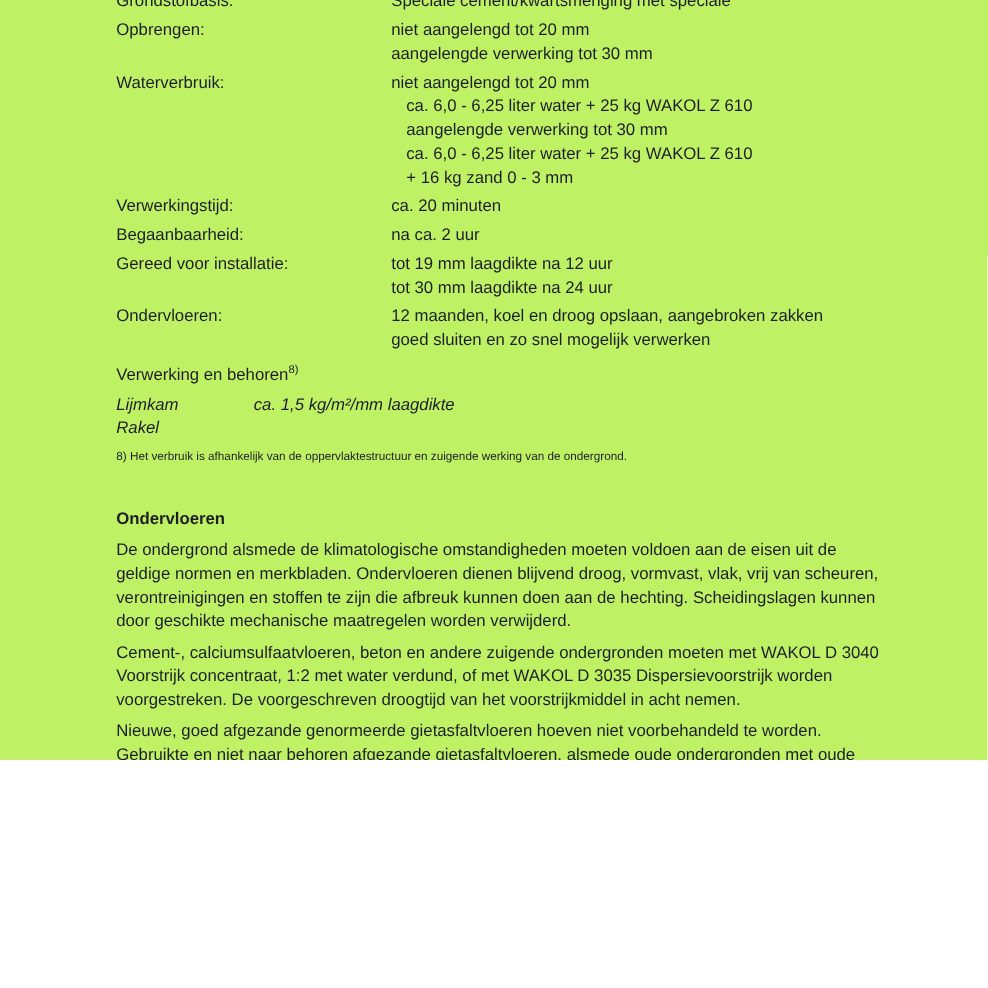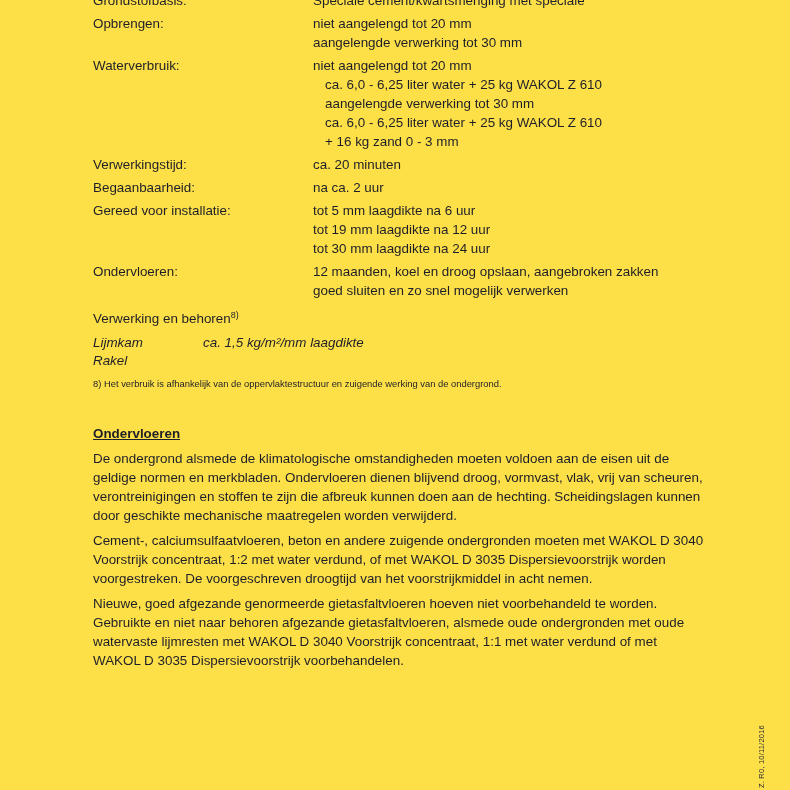--- a/index.html
+++ b/index.html
@@ -2,39 +2,39 @@
 <html><head>
 <meta charset="utf-8">
 <style>
   * { margin: 0; padding: 0; box-sizing: border-box; }
   html, body { width: 790px; height: 790px; background: #ffffff; overflow: hidden; }
   body {
     font-family: "Liberation Sans", "DejaVu Sans", sans-serif;
     font-size: 13.4px;
     color: #1e1e29;
   }
-  .page { position: relative; width: 790px; height: 790px; overflow: hidden; background: #fde047; }
+  .page { position: relative; width: 790px; height: 608px; overflow: hidden; background: #bef264; }
   .content { position: absolute; left: 93px; top: -9px; width: 615px; }
 
   .spec-row { display: flex; margin-bottom: 4px; }
   .spec-label { width: 220px; flex: 0 0 220px; line-height: 19px; }
   .spec-values { flex: 1; }
   .spec-line { line-height: 19px; }
   .spec-line.indent { padding-left: 12px; }
 
   .usage-title { margin-top: 9px; line-height: 19px; }
   .usage-title sup { font-size: 9px; vertical-align: super; line-height: 0; }
 
   .tools { margin-top: 6px; font-style: italic; }
   .tool-row { display: flex; line-height: 18px; }
   .tool-name { width: 110px; flex: 0 0 110px; }
 
   .footnote { margin-top: 8px; font-size: 9.4px; line-height: 12px; }
 
-  .section-heading { font-weight: bold; margin-top: 34px; line-height: 19px; text-decoration: underline; }
+  .section-heading { font-weight: bold; margin-top: 34px; line-height: 19px; }
   .para { margin-top: 6px; line-height: 19px; width: 612px; }
 
   .side-note {
     position: absolute;
     left: 757px;
     top: 788px;
     transform: rotate(-90deg);
     transform-origin: left top;
     white-space: nowrap;
     font-size: 7.5px;
@@ -84,21 +84,20 @@
     <div class="spec-row">
       <div class="spec-label">Begaanbaarheid:</div>
       <div class="spec-values">
         <div class="spec-line">na ca. 2 uur</div>
       </div>
     </div>
 
     <div class="spec-row">
       <div class="spec-label">Gereed voor installatie:</div>
       <div class="spec-values">
-        <div class="spec-line">tot 5 mm laagdikte na 6 uur</div>
         <div class="spec-line">tot 19 mm laagdikte na 12 uur</div>
         <div class="spec-line">tot 30 mm laagdikte na 24 uur</div>
       </div>
     </div>
 
     <div class="spec-row">
       <div class="spec-label">Ondervloeren:</div>
       <div class="spec-values">
         <div class="spec-line">12 maanden, koel en droog opslaan, aangebroken zakken</div>
         <div class="spec-line">goed sluiten en zo snel mogelijk verwerken</div>

